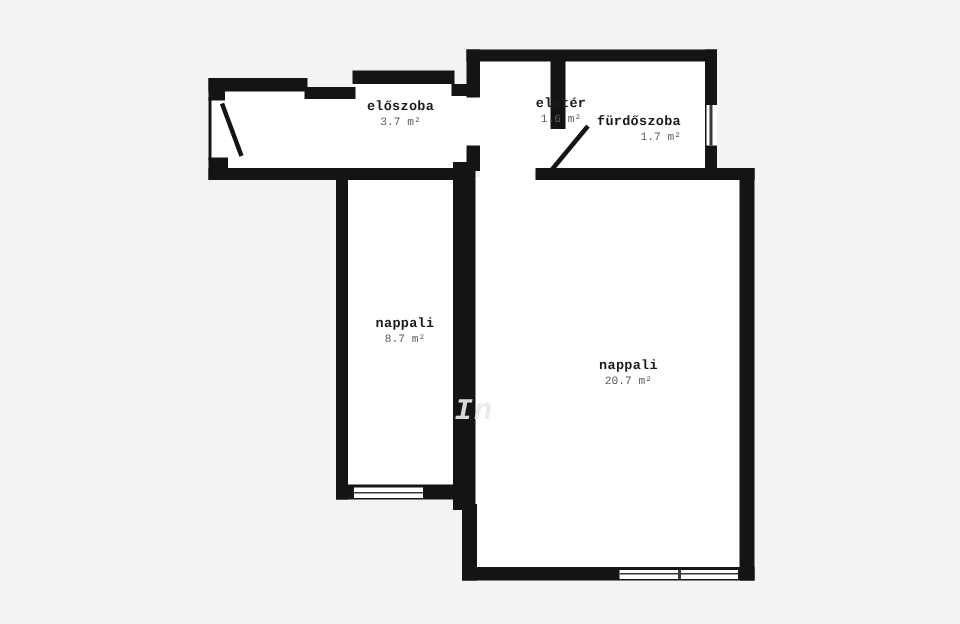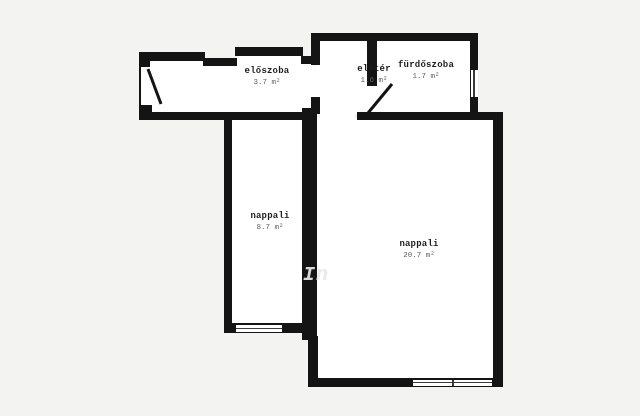--- a/index.html
+++ b/index.html
@@ -110,21 +110,21 @@
   </svg>
 
   <div class="room-label" style="left:267px;top:66px;">
     <div class="name">előszoba</div>
     <div class="area">3.7 m²</div>
   </div>
   <div class="room-label" style="left:342px;top:64px;margin-left:32px;">
     <div class="name">előtér</div>
     <div class="area">1.6 m²</div>
   </div>
-  <div class="room-label" style="left:426px;top:60px;">
+  <div class="room-label" style="left:426px;top:76px;text-align:right;">
     <div class="name">fürdőszoba</div>
     <div class="area">1.7 m²</div>
   </div>
   <div class="room-label" style="left:270px;top:211px;">
     <div class="name">nappali</div>
     <div class="area">8.7 m²</div>
   </div>
   <div class="room-label" style="left:419px;top:239px;">
     <div class="name">nappali</div>
     <div class="area">20.7 m²</div>

